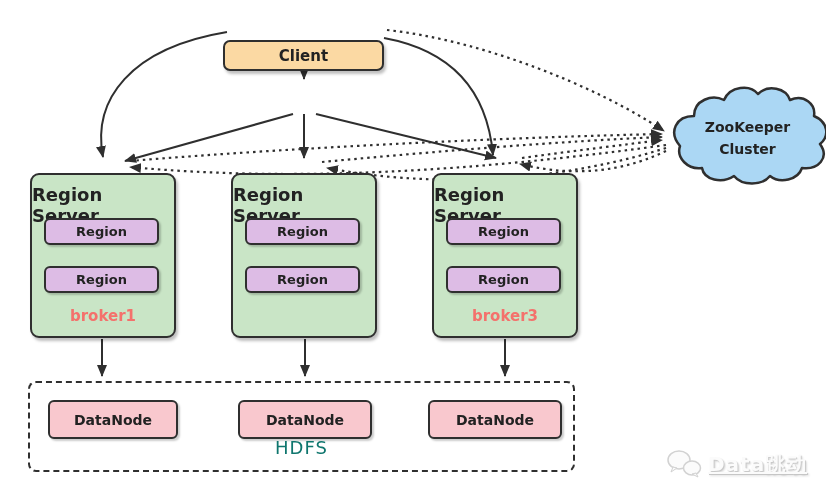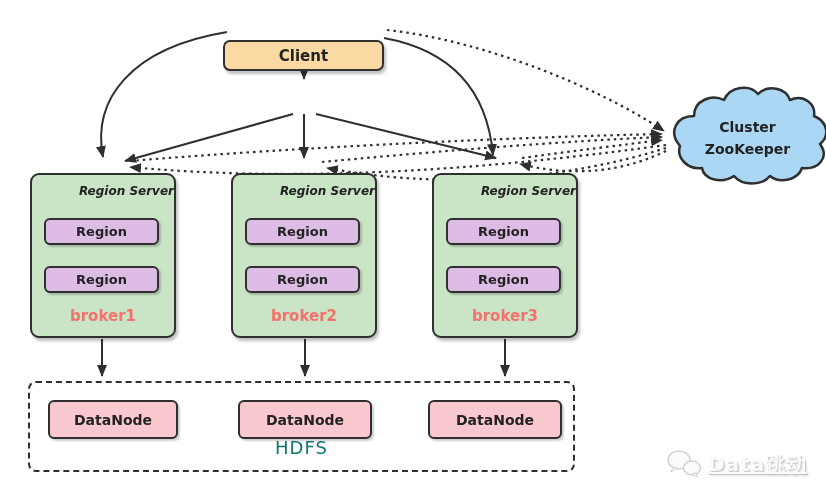--- a/index.html
+++ b/index.html
@@ -15,21 +15,21 @@
   }
   .client,.hmaster{left:223px;width:161px;height:31px;background:#fbd9a3;font-size:15px;margin-top:25px;}
   .client{top:15px;}
   .hmaster{top:84px;}
   .rs{
     position:absolute;top:173px;width:146px;height:165px;background:#c9e5c6;
     border:2px solid #2f2f2f;border-radius:9px;box-shadow:2px 3px 3px rgba(0,0,0,0.25);
     box-sizing:border-box;
   }
   .rs1{left:30px;} .rs2{left:231px;} .rs3{left:432px;}
-  .rs-title{position:absolute;top:9px;left:0;right:0;text-align:right;font-weight:bold;font-size:12px;color:#222;font-style:italic;}
+  .rs-title{position:absolute;top:9px;left:0;right:0;text-align:left;font-weight:bold;font-size:18px;color:#222;}
   .region{
     position:absolute;left:12px;right:15px;height:27px;background:#ddbce5;
     border:2px solid #2f2f2f;border-radius:6px;display:flex;align-items:center;justify-content:center;
     font-weight:bold;font-size:13px;color:#222;box-shadow:2px 2px 2px rgba(0,0,0,0.2);box-sizing:border-box;
   }
   .region-a{top:43px;} .region-b{top:91px;}
   .broker{position:absolute;bottom:11px;left:0;right:0;text-align:center;font-weight:bold;font-size:15px;color:#f4716c;}
   .hdfs-box{
     position:absolute;left:28px;top:381px;width:547px;height:91px;
     border:2px dashed #2f2f2f;border-radius:8px;box-sizing:border-box;background:transparent;
@@ -123,21 +123,20 @@
   </div>
 
   <div class="rs rs2">
     <div class="rs-title">Region Server</div>
     <div class="region region-a">
       <span>Region</span>
     </div>
     <div class="region region-b">
       <span>Region</span>
     </div>
-    <div class="broker">broker2</div>
   </div>
 
   <div class="rs rs3">
     <div class="rs-title">Region Server</div>
     <div class="region region-a">
       <span>Region</span>
     </div>
     <div class="region region-b">
       <span>Region</span>
     </div>
@@ -151,22 +150,22 @@
     <div class="datanode dn2">
       <span>DataNode</span>
     </div>
     <div class="datanode dn3">
       <span>DataNode</span>
     </div>
     <div class="hdfs-label">HDFS</div>
   </div>
 
   <div class="zk-label">
+    <span>ZooKeeper</span>
     <span>Cluster</span>
-    <span>ZooKeeper</span>
   </div>
 
   <div class="watermark">
     <svg width="36" height="30" viewBox="0 0 36 30">
       <ellipse cx="13" cy="11" rx="11" ry="9" fill="#fbfbfb" stroke="#d2d2d2" stroke-width="1.5"></ellipse>
       <path d="M7,18 L5,23 L11,19 Z" fill="#fbfbfb" stroke="#d2d2d2" stroke-width="1"></path>
       <ellipse cx="26" cy="19" rx="8.5" ry="7" fill="#fbfbfb" stroke="#d2d2d2" stroke-width="1.5"></ellipse>
       <path d="M30,24 L32,28 L26,25 Z" fill="#fbfbfb" stroke="#d2d2d2" stroke-width="1"></path>
     </svg>
     <span class="wm-text">Data跳动</span>

